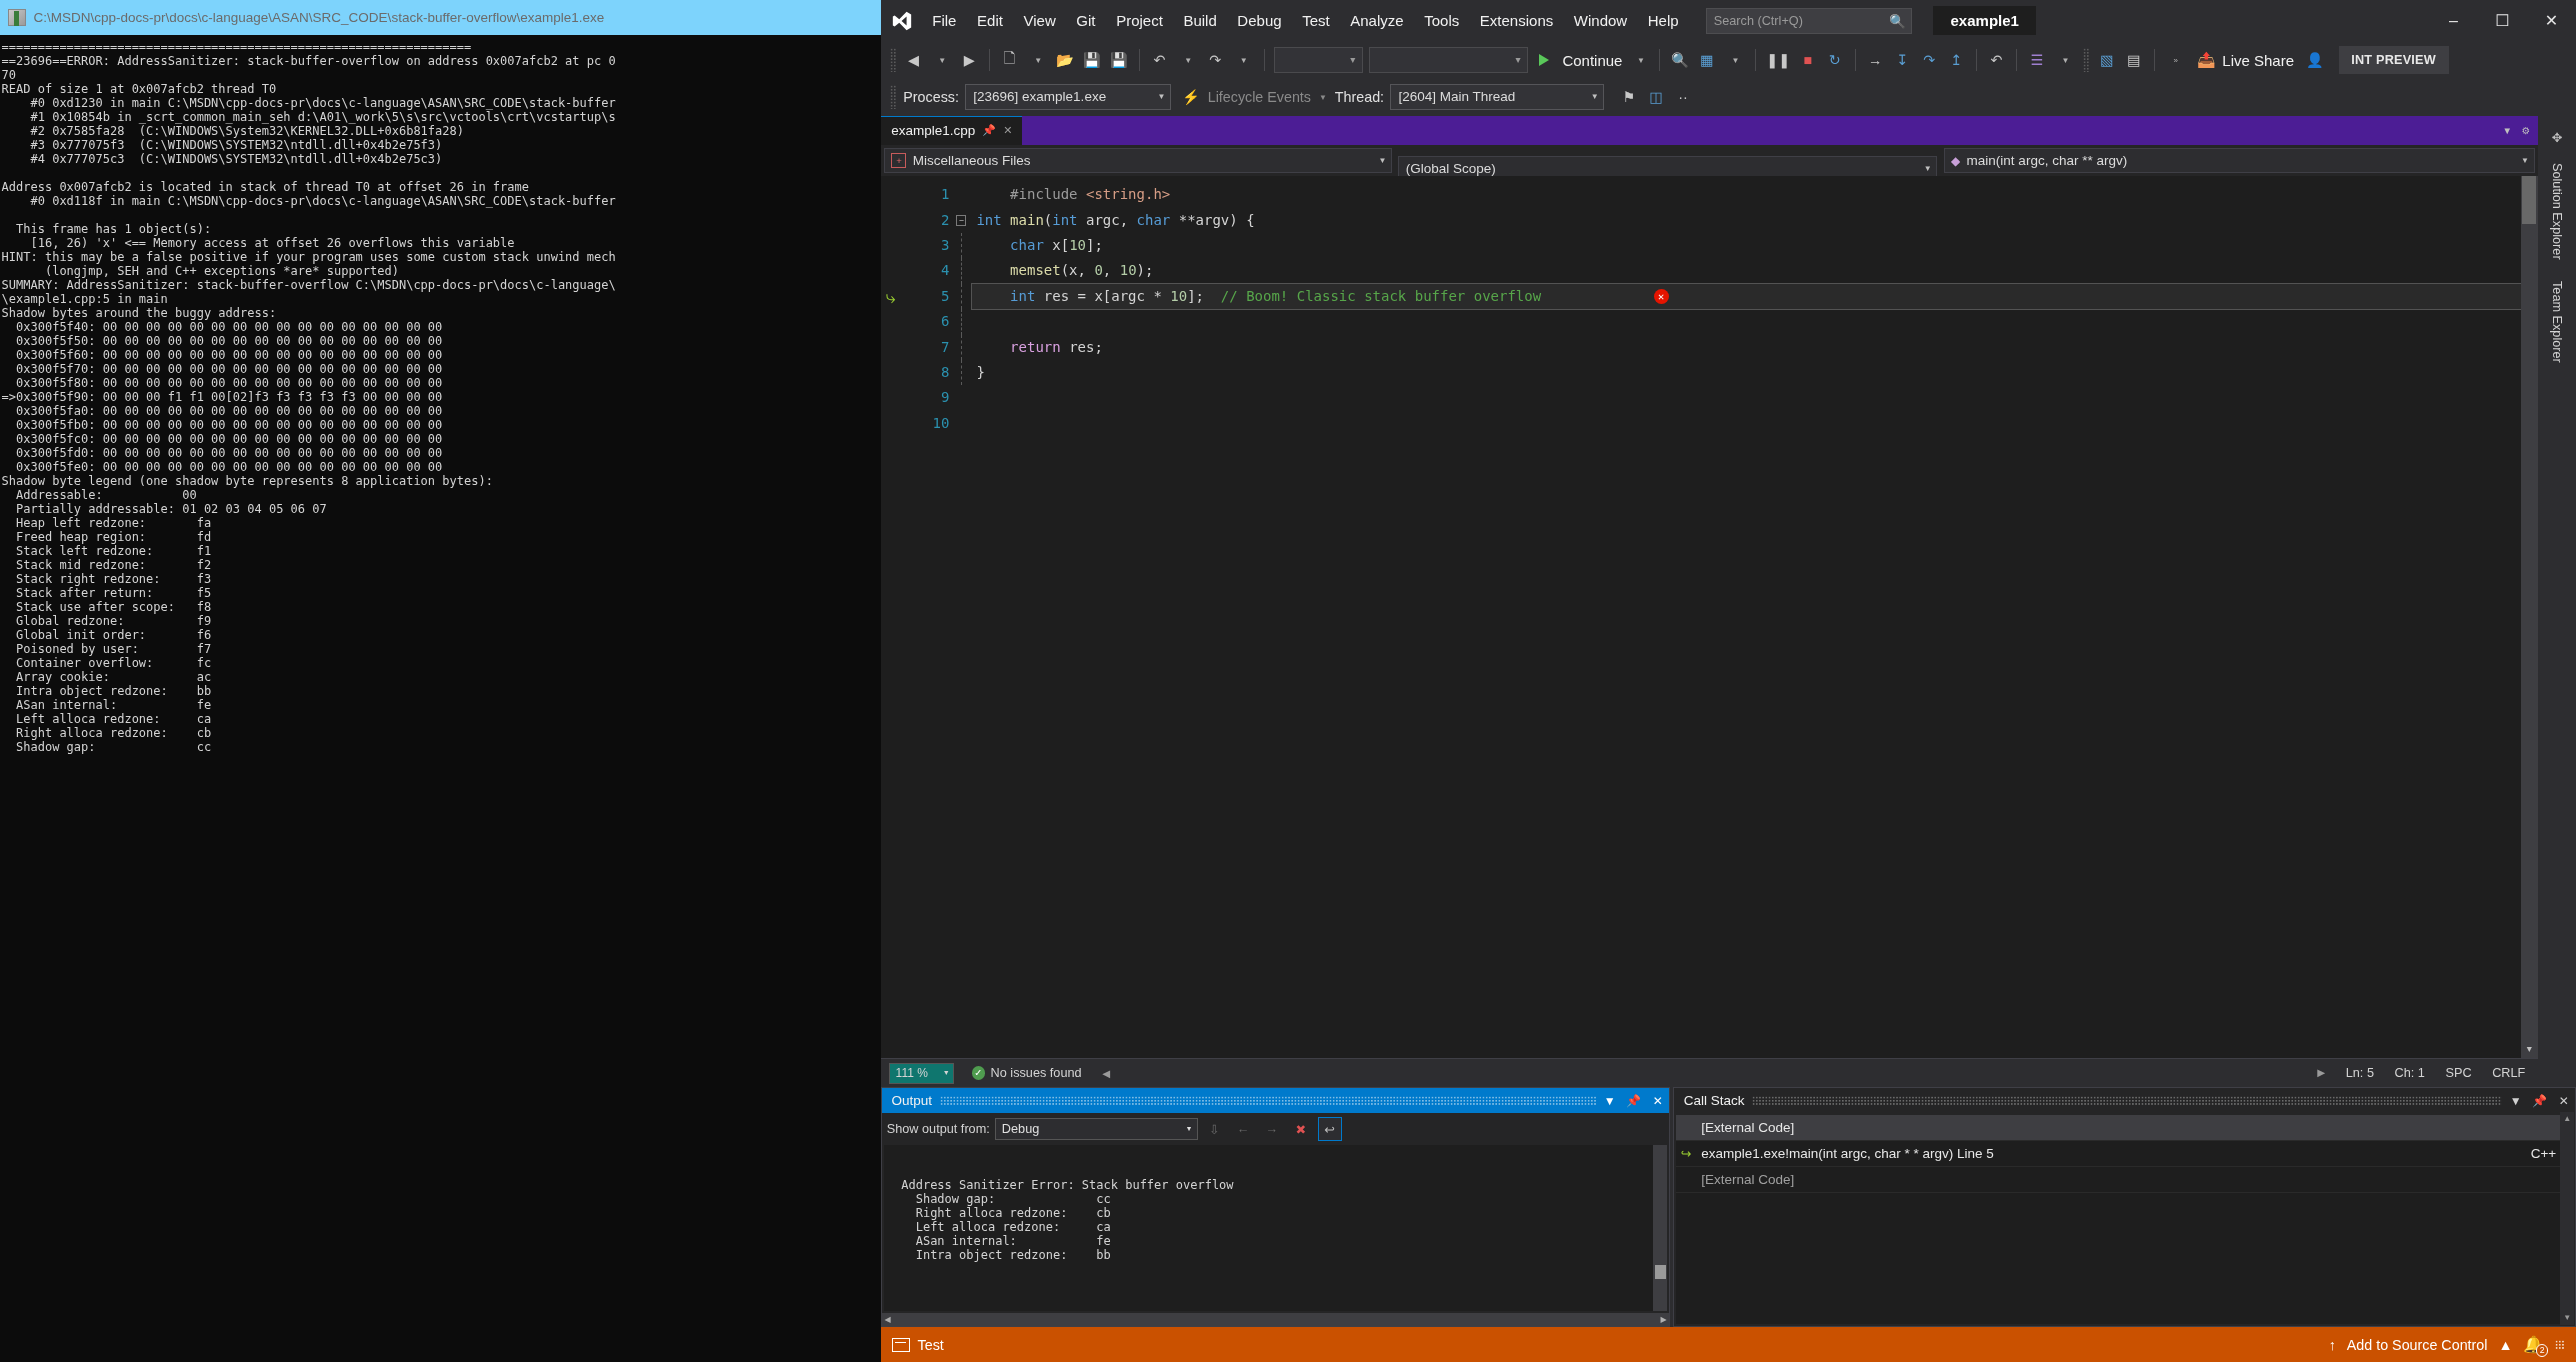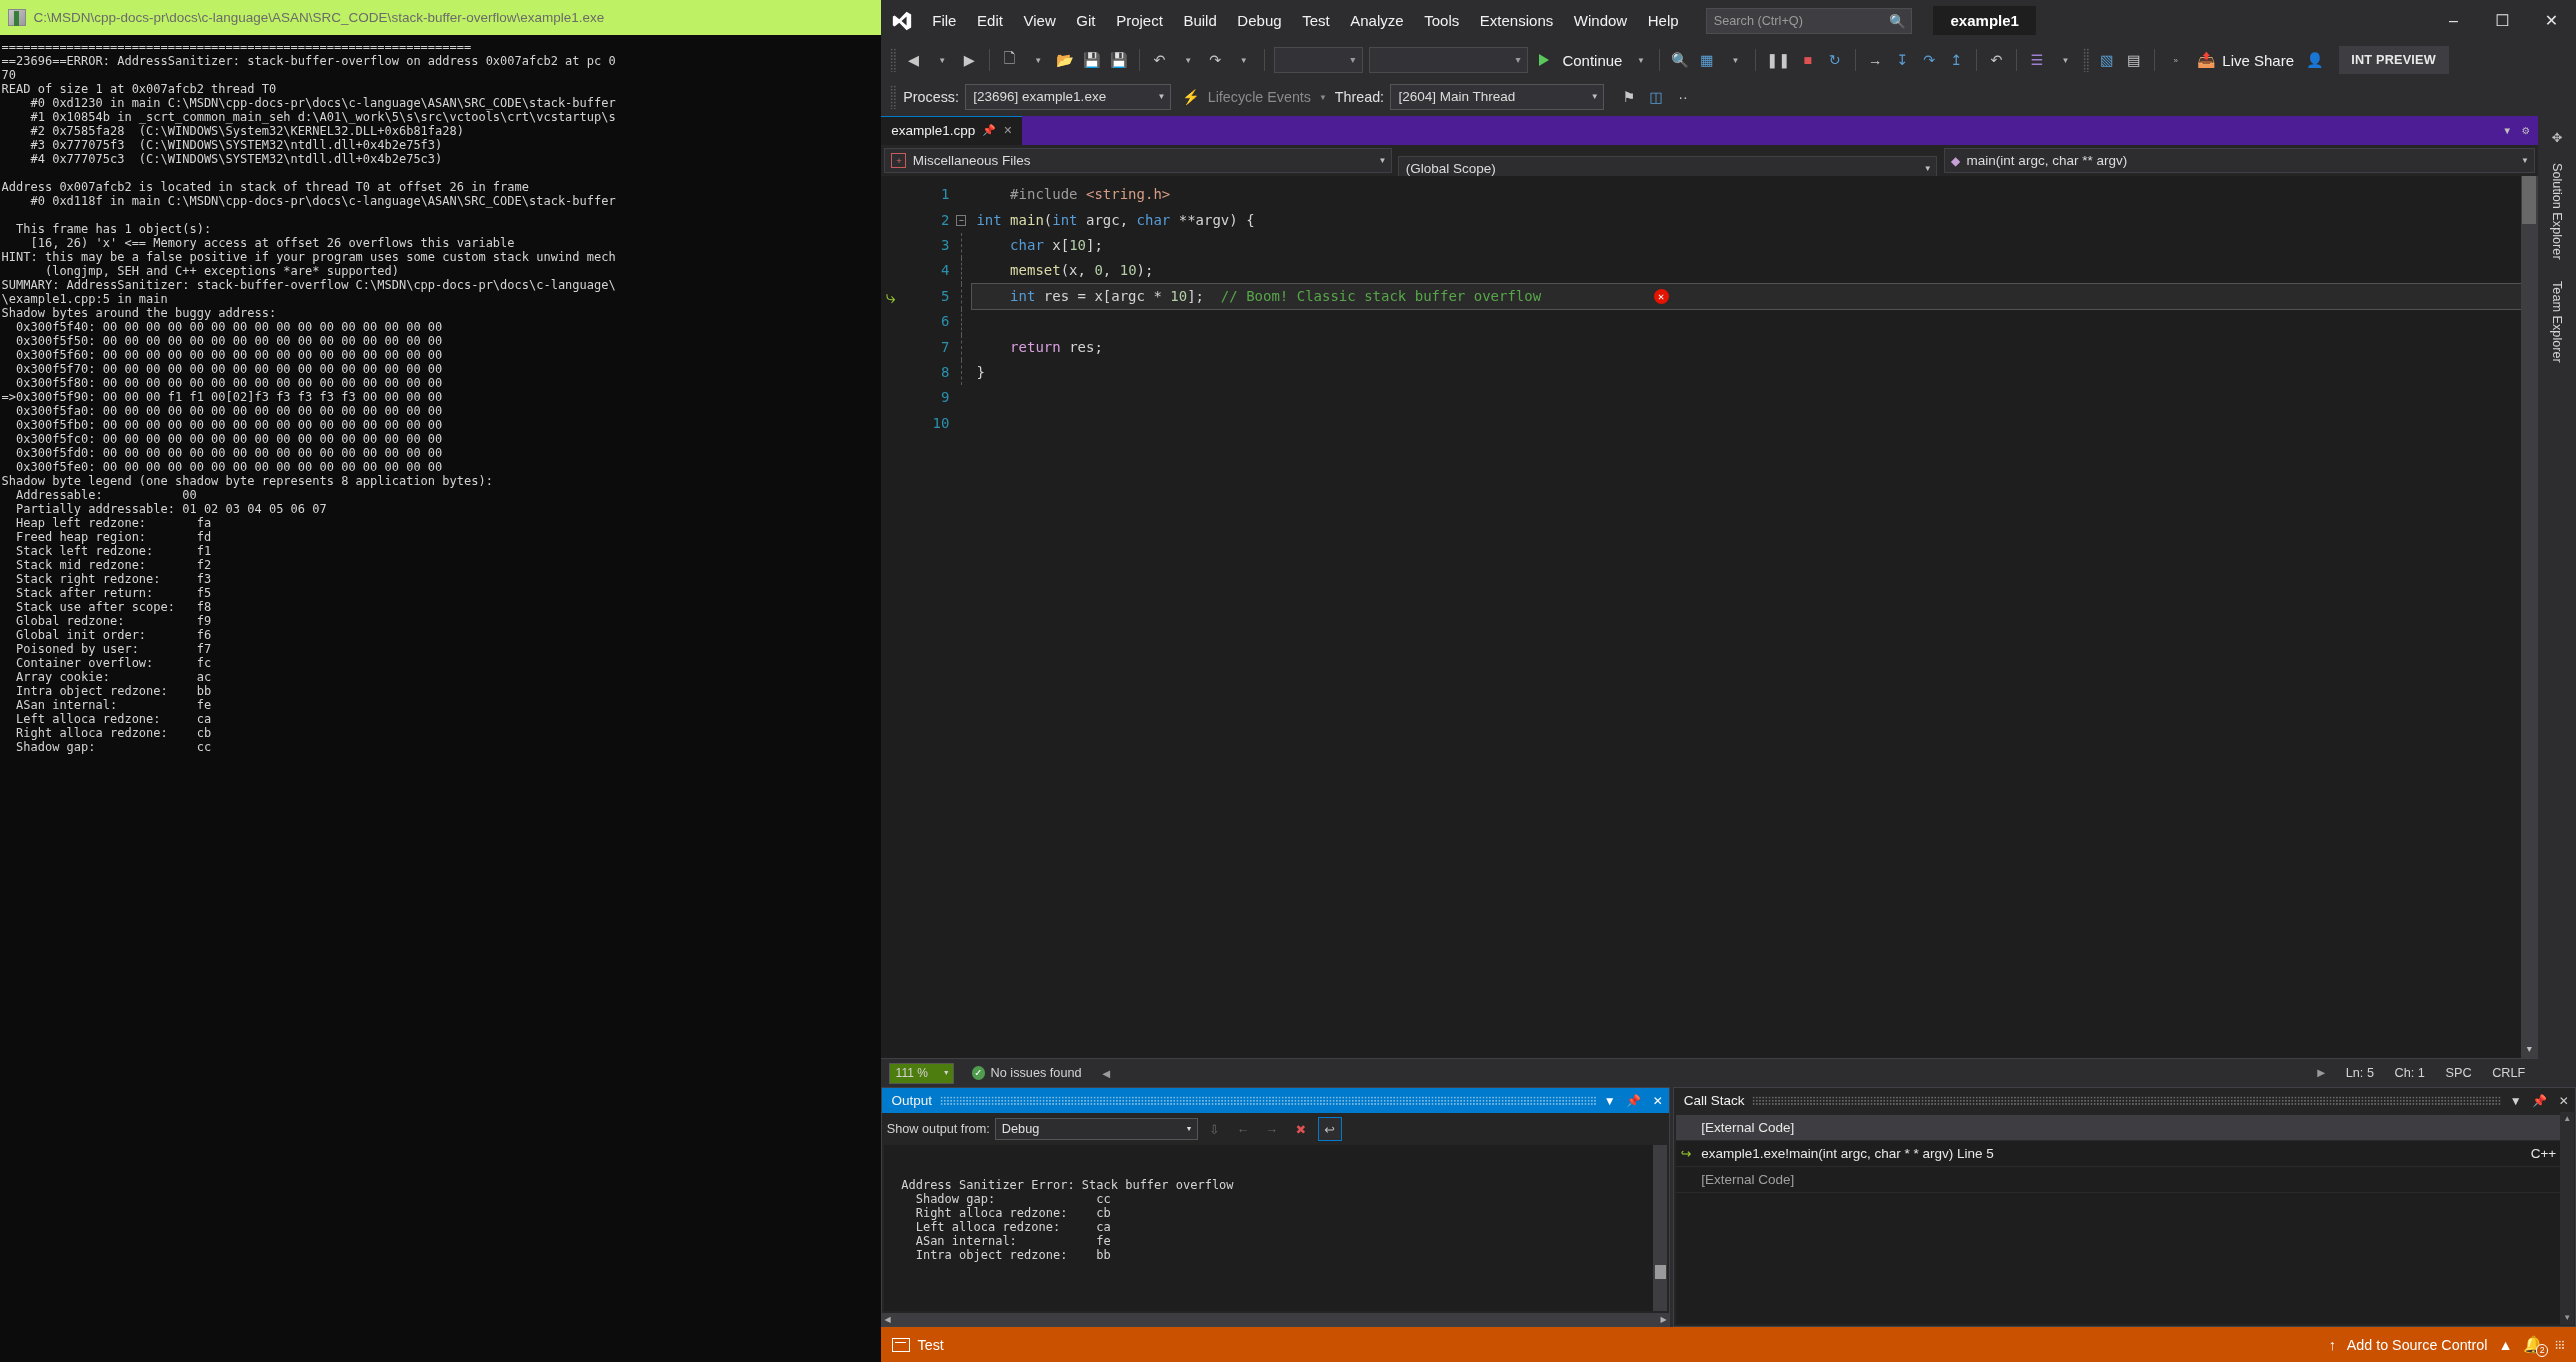--- a/index.html
+++ b/index.html
@@ -10,21 +10,21 @@
     font-family: "Liberation Sans", sans-serif;
   }
   #root { position: relative; width: 2576px; height: 1363px; }
 
   
   #console-window {
     position: absolute; left: 0; top: 0; width: 881px; height: 1363px;
     background: #0c0c0c; overflow: hidden;
   }
   #console-titlebar {
-    height: 35px; background: #bef264; display: flex; align-items: center;
+    height: 35px; background: #7dd3fc; display: flex; align-items: center;
     padding-left: 8px; gap: 8px;
   }
   #console-titlebar .cmd-ico {
     width: 17.5px; height: 17.5px; background: linear-gradient(135deg,#c9c9c9 0%,#9a9a9a 100%);
     border: 0.8px solid #888; position: relative; flex: 0 0 auto;
   }
   #console-titlebar .cmd-ico::after {
     content: ""; position: absolute; left: 4.8px; top: 1.6px; width: 5.6px; height: 14.3px;
     background: #3a7d3a;
   }
@@ -222,21 +222,21 @@
     text-align: center; line-height: 17.5px;
   }
   #code-scroll-v .uparr { top: 0; }
   #code-scroll-v .dnarr { bottom: 0; }
   #editor-status {
     position: absolute; left: 0; right: 0; bottom: 0; height: 28.6px;
     background: #2d2d30; display: flex; align-items: center; font-size: 12.7px;
     color: #d4d4d4; gap: 0; border-top: 0.8px solid #3f3f46;
   }
   #zoom-combo {
-    width: 65px; height: 20.6px; margin-left: 8px; background: #4d7c0f;
+    width: 65px; height: 20.6px; margin-left: 8px; background: #0f766e;
     border: 0.8px solid #555; display: flex; align-items: center; padding: 0 3.2px 0 5.6px;
     font-size: 12px;
   }
   #zoom-combo .cv { margin-left: auto; font-size: 7.1px; }
   #issues-ok {
     display: flex; align-items: center; gap: 5.6px; margin-left: 17.5px; font-size: 12.7px;
   }
   .ok-circle {
     width: 13.5px; height: 13.5px; border-radius: 50%; background: #4f9c4f;
     color: #fff; font-size: 9.5px; line-height: 13.5px; text-align: center;

